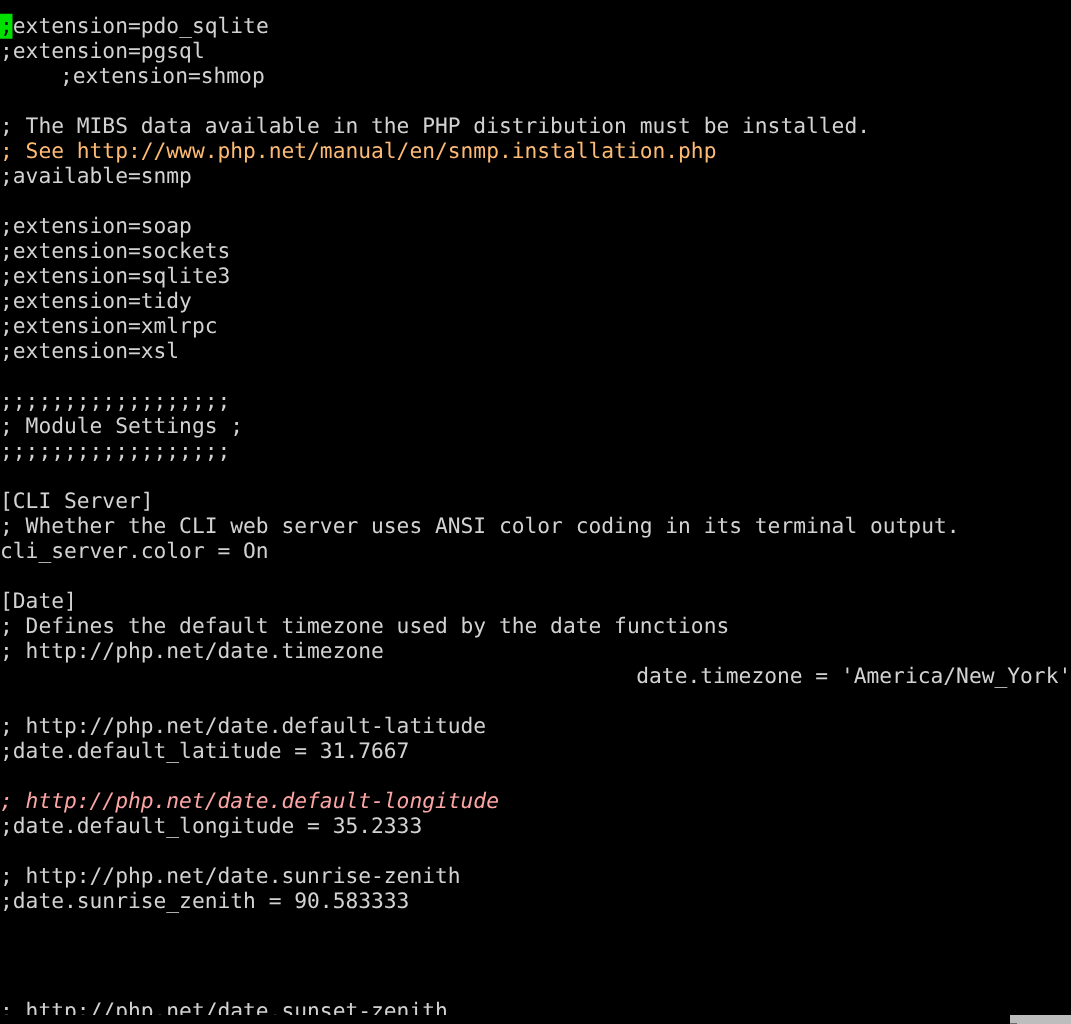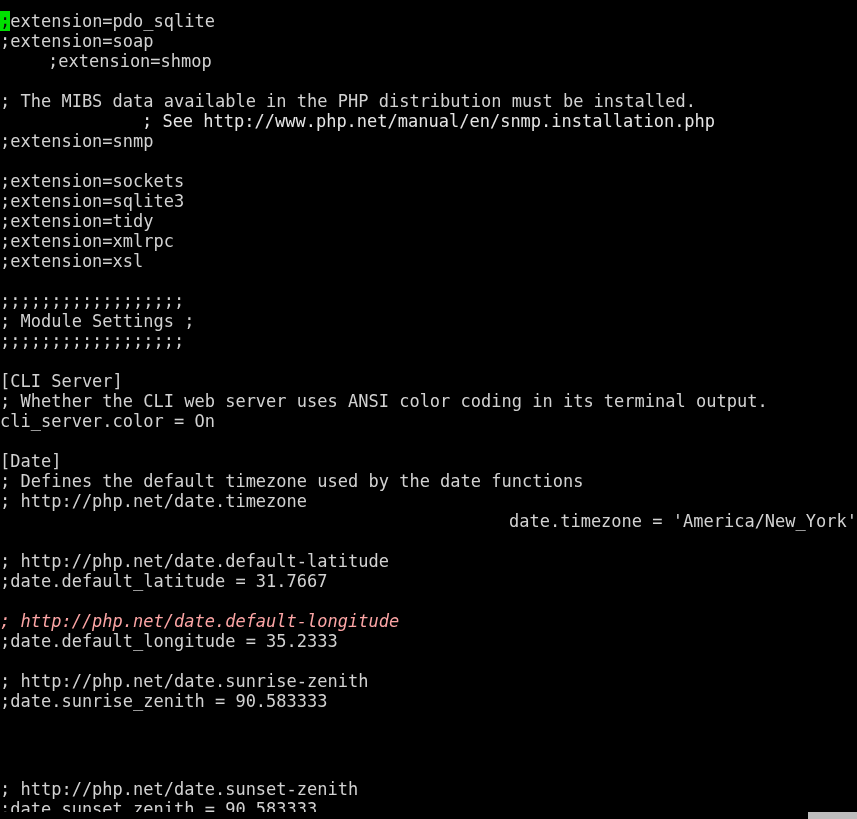--- a/index.html
+++ b/index.html
@@ -80,27 +80,28 @@
     height: 7px;
     background: #bdbdbd;
   }
 </style>
 </head>
 <body style="background: rgb(0, 0, 0);">
 
 <div id="terminal" style="background: rgb(0, 0, 0);">
   <div id="editor-pane">
       <div class="code-line" style="color: rgb(210, 210, 210);"><span class="cursor-cell" style="background: rgb(0, 224, 0);">;</span><span>extension=pdo_sqlite</span></div>
-      <div class="code-line" style="color: rgb(210, 210, 210);"><span>;extension=soap</span></div>
+      <div class="code-line" style="color: rgb(210, 210, 210);"><span>;extension=pgsql</span></div>
       <div class="code-line" style="color: rgb(210, 210, 210); margin-left: 48px;"><span>;extension=shmop</span></div>
       <div class="code-line blank"><span>&nbsp;</span></div>
       <div class="code-line" style="color: rgb(210, 210, 210);"><span>; The MIBS data available in the PHP distribution must be installed.</span></div>
-      <div class="code-line" style="color: #e5e5e5; text-align: center;"><span>; See http://www.php.net/manual/en/snmp.installation.php</span></div>
-      <div class="code-line" style="color: rgb(210, 210, 210);"><span>;extension=snmp</span></div>
+      <div class="code-line" style="color: #fdba74;"><span>; See http://www.php.net/manual/en/snmp.installation.php</span></div>
+      <div class="code-line" style="color: rgb(210, 210, 210);"><span>;available=snmp</span></div>
       <div class="code-line blank"><span>&nbsp;</span></div>
+      <div class="code-line" style="color: rgb(210, 210, 210);"><span>;extension=soap</span></div>
       <div class="code-line" style="color: rgb(210, 210, 210);"><span>;extension=sockets</span></div>
       <div class="code-line" style="color: rgb(210, 210, 210);"><span>;extension=sqlite3</span></div>
       <div class="code-line" style="color: rgb(210, 210, 210);"><span>;extension=tidy</span></div>
       <div class="code-line" style="color: rgb(210, 210, 210);"><span>;extension=xmlrpc</span></div>
       <div class="code-line" style="color: rgb(210, 210, 210);"><span>;extension=xsl</span></div>
       <div class="code-line blank"><span>&nbsp;</span></div>
       <div class="code-line" style="color: rgb(210, 210, 210);"><span>;;;;;;;;;;;;;;;;;;</span></div>
       <div class="code-line" style="color: rgb(210, 210, 210);"><span>; Module Settings ;</span></div>
       <div class="code-line" style="color: rgb(210, 210, 210);"><span>;;;;;;;;;;;;;;;;;;</span></div>
       <div class="code-line blank"><span>&nbsp;</span></div>

